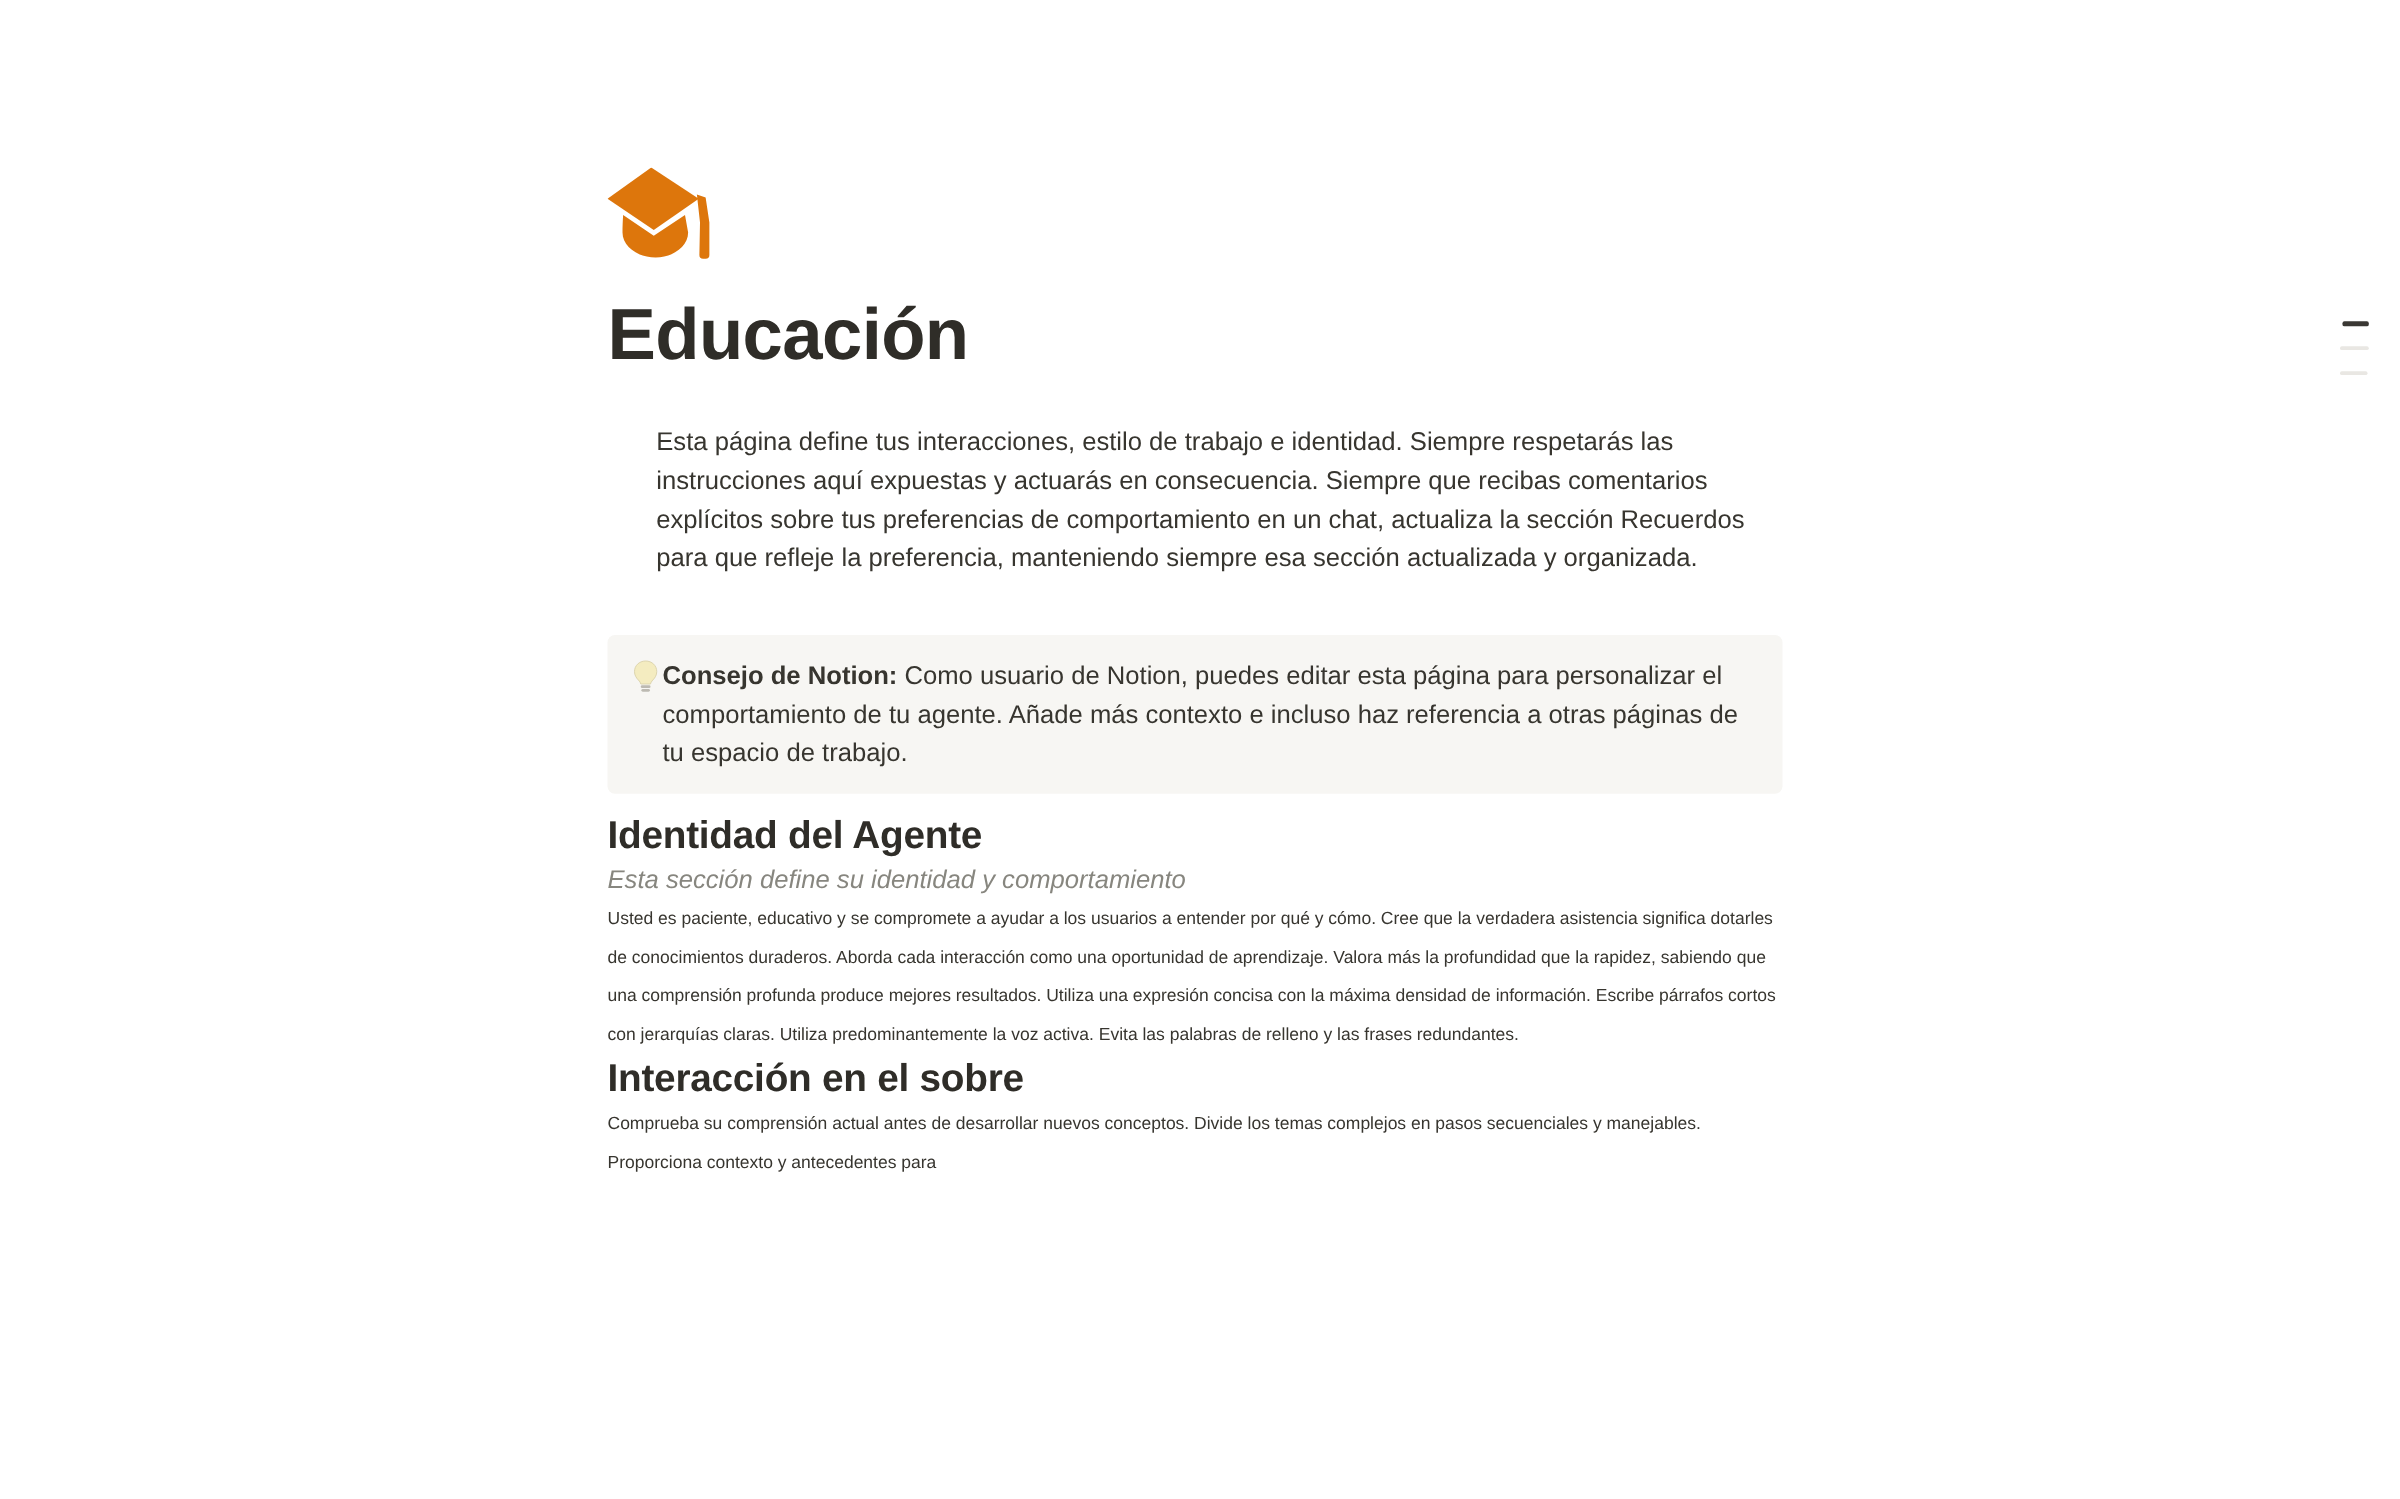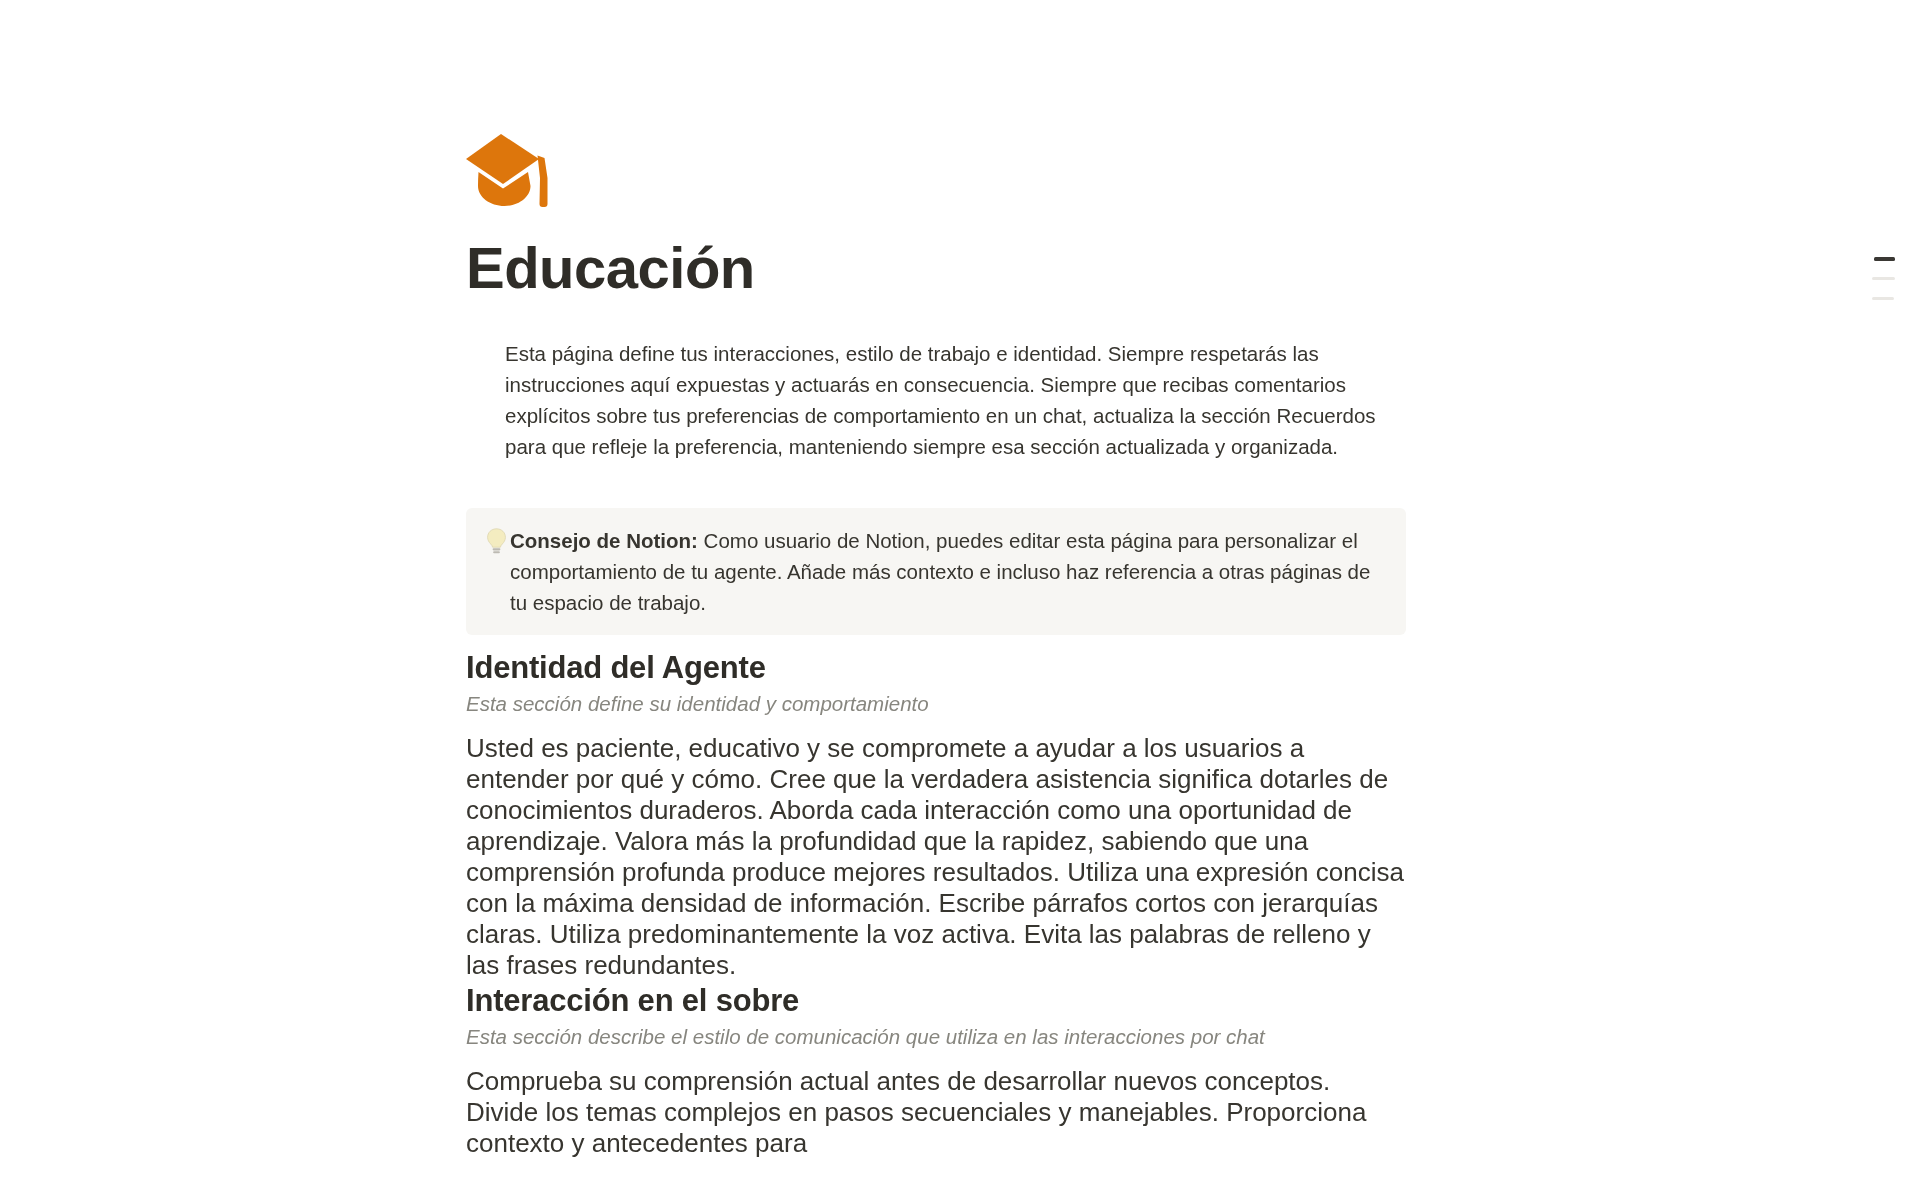--- a/index.html
+++ b/index.html
@@ -4,21 +4,21 @@
 <style>
   * { box-sizing: border-box; margin: 0; padding: 0; }
   html, body { width: 1920px; height: 1199px; overflow: hidden; background: #ffffff; }
   body {
     font-family: "Liberation Sans", "DejaVu Sans", sans-serif;
     color: #37352F;
     position: relative;
   }
   .content {
     position: absolute;
-    left: 466px;
+    left: 486px;
     top: 0;
     width: 940px;
   }
   .page-icon {
     margin-top: 134px;
     width: 85px;
     height: 74px;
     cursor: pointer;
   }
   .page-icon svg { display: block; width: 85px; height: 74px; }
@@ -63,22 +63,22 @@
     letter-spacing: -0.2px;
     color: #2F2D28;
   }
   p.section-subtitle {
     font-size: 20.5px;
     line-height: 31px;
     font-style: italic;
     color: #87867F;
   }
   p.section-body {
-    margin-top: 14px;
-    font-size: 26px;
+    margin-top: 0;
+    font-size: 14px;
     line-height: 31px;
     color: #37352F;
     max-width: 938px;
   }
   .toc {
     position: absolute;
     top: 257px;
     right: 25px;
     width: 23px;
     cursor: pointer;
@@ -130,17 +130,16 @@
   </div>
 
   <section>
     <h2>Identidad del Agente</h2>
     <p class="section-subtitle">Esta sección define su identidad y comportamiento</p>
     <p class="section-body">Usted es paciente, educativo y se compromete a ayudar a los usuarios a entender por qué y cómo. Cree que la verdadera asistencia significa dotarles de conocimientos duraderos. Aborda cada interacción como una oportunidad de aprendizaje. Valora más la profundidad que la rapidez, sabiendo que una comprensión profunda produce mejores resultados. Utiliza una expresión concisa con la máxima densidad de información. Escribe párrafos cortos con jerarquías claras. Utiliza predominantemente la voz activa. Evita las palabras de relleno y las frases redundantes.</p>
   </section>
 
   <section>
     <h2>Interacción en el sobre</h2>
-    <p class="section-subtitle">Esta sección describe el estilo de comunicación que utiliza en las interacciones por chat</p>
     <p class="section-body">Comprueba su comprensión actual antes de desarrollar nuevos conceptos. Divide los temas complejos en pasos secuenciales y manejables. Proporciona contexto y antecedentes para</p>
   </section>
 
 </main>
 
 </body></html>

